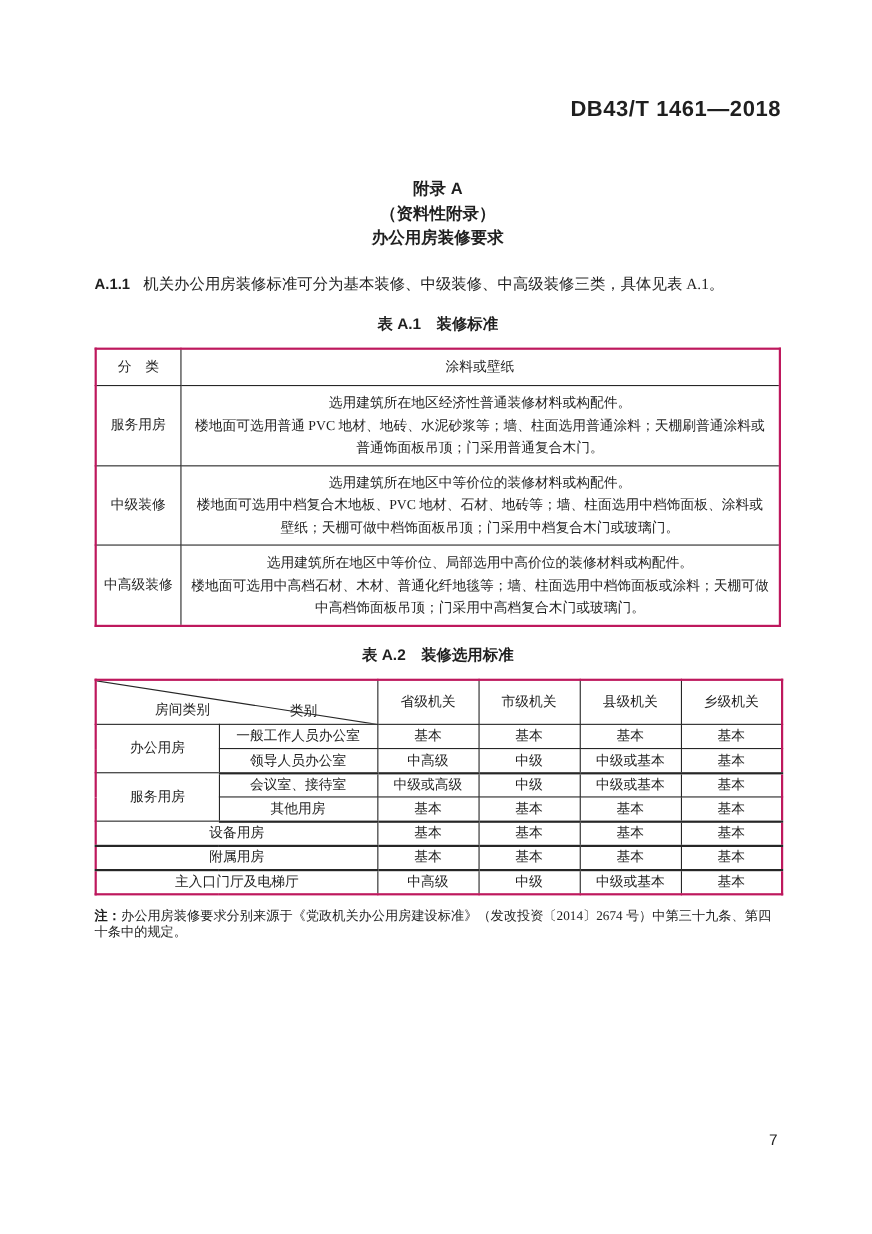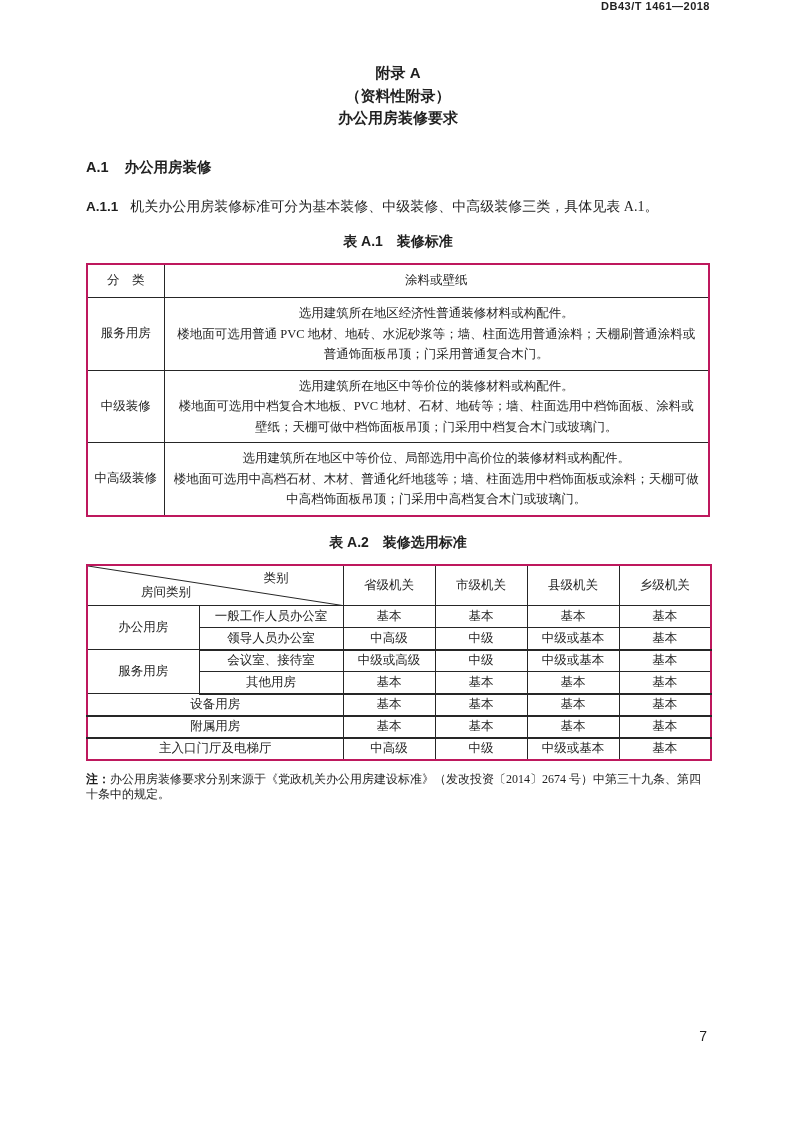--- a/index.html
+++ b/index.html
@@ -8,23 +8,24 @@
     position:relative;
     width:793px; height:1122px;
     background:#ffffff;
     color:#1f1f1f;
     font-family:"Liberation Serif", serif;
     overflow:hidden;
   }
   .content { padding:0 83px 0 86px; }
 
   .doc-header {
+    padding-top:88px;
     text-align:right;
     font-family:"Liberation Sans", sans-serif;
-    font-size:11px;
+    font-size:20px;
     letter-spacing:0.5px;
     font-weight:bold;
   }
 
   .appendix-title {
     margin-top:50px;
     text-align:center;
     font-family:"Liberation Sans", sans-serif;
     font-weight:bold;
     font-size:15px;
@@ -82,21 +83,21 @@
 
   
   .tbl-a2 col.c-g  { width:112px; }
   .tbl-a2 col.c-r  { width:144px; }
   .tbl-a2 col.c-v  { width:92px; }
   .tbl-a2 thead tr { height:41px; }
   .tbl-a2 tbody tr { height:22px; }
   .tbl-a2 th { font-size:12.5px; }
   .corner-cell { position:relative; padding:0; }
   .corner-cell svg { position:absolute; left:0; top:0; width:100%; height:100%; display:block; }
-  .corner-top    { position:absolute; top:4px;  right:54px; font-size:12.5px; }
+  .corner-top    { position:absolute; top:19px;  right:54px; font-size:12.5px; }
   .corner-bottom { position:absolute; bottom:4px; left:9px; font-size:12.5px;margin-left:44px; }
   .tbl-a2 tr.group-end td { border-bottom-width:2px; }
 
   .note {
     margin-top:11px;
     font-size:12px;
     line-height:15px;
   }
   .note-label { font-family:"Liberation Sans", sans-serif; font-weight:bold; }
 
@@ -115,23 +116,20 @@
   <div class="content">
 
     <div class="doc-header">DB43/T 1461—2018</div>
 
     <div class="appendix-title">
       <div>附录 A</div>
       <div>（资料性附录）</div>
       <div>办公用房装修要求</div>
     </div>
 
-    <div class="heading-a1">
-      <span class="clause-num">A.1</span><span>办公用房装修</span>
-    </div>
 
     <div class="para">
       <span class="clause-num">A.1.1</span><span>机关办公用房装修标准可分为基本装修、中级装修、中高级装修三类，具体见表 A.1。</span>
     </div>
 
     <div class="tbl-caption">
       <span>表 A.1</span><span class="cap-title">装修标准</span>
     </div>
 
     <table class="tbl-a1">

